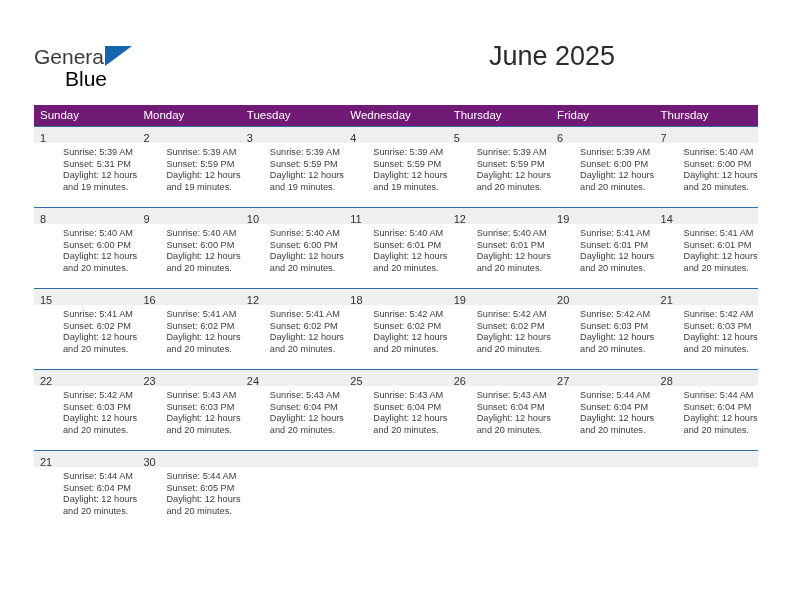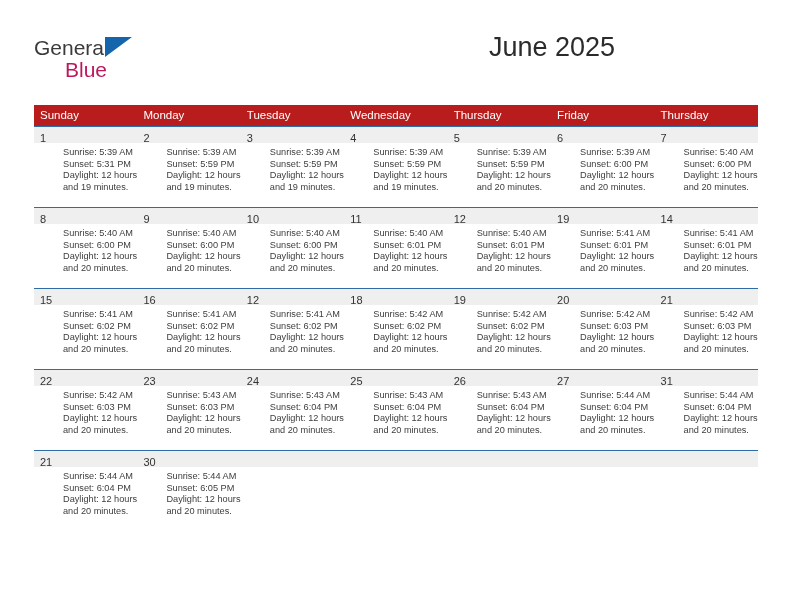--- a/index.html
+++ b/index.html
@@ -18,21 +18,21 @@
     position: relative;
     width: 792px;
     height: 612px;
     box-sizing: border-box;
   }
 
   
   .header {
     position: absolute;
     left: 0;
-    top: 0;
+    top: 9px;
     width: 649px;
     height: 100px;
   }
   .brand {
     position: absolute;
     left: 34px;
     top: 36px;
     width: 240px;
     height: 48px;
     line-height: 1;
@@ -59,21 +59,21 @@
     width: 0;
     height: 0;
     border-left: 27px solid #1565ad;
     border-bottom: 20px solid transparent;
   }
   .brand-blue {
     position: absolute;
     left: 31px;
     top: 22px;
     font-size: 21px;
-    color: #be185d;
+    color: #000000;
     line-height: 23px;
     font-family: "Liberation Sans", sans-serif;
   }
 
   .title {
     position: absolute;
     right: 34px;
     top: 32px;
     font-size: 27px;
     color: #2b2b2b;
@@ -95,21 +95,21 @@
   
   .calendar {
     position: absolute;
     left: 34px;
     top: 105px;
     width: 724px;
     border-collapse: collapse;
     table-layout: fixed;
   }
   .calendar th {
-    background: #b91c1c;
+    background: #701a75;
     color: #ffffff;
     font-size: 11.5px;
     font-weight: normal;
     text-align: left;
     padding: 4px 0 5px 6px;
     height: 12px;
     border: none;
     font-family: "Liberation Sans", sans-serif;
   }
   .calendar td {
@@ -489,21 +489,21 @@
               <div class="info">
                 <div>Sunrise: 5:44 AM</div>
                 <div>Sunset: 6:04 PM</div>
                 <div>Daylight: 12 hours</div>
                 <div>and 20 minutes.</div>
               </div>
             </div>
           </td>
         <td>
             <div class="daycell">
-              <div class="daynum-band"><span class="daynum">31</span></div>
+              <div class="daynum-band"><span class="daynum">28</span></div>
               <div class="info">
                 <div>Sunrise: 5:44 AM</div>
                 <div>Sunset: 6:04 PM</div>
                 <div>Daylight: 12 hours</div>
                 <div>and 20 minutes.</div>
               </div>
             </div>
           </td>
       </tr>
 

